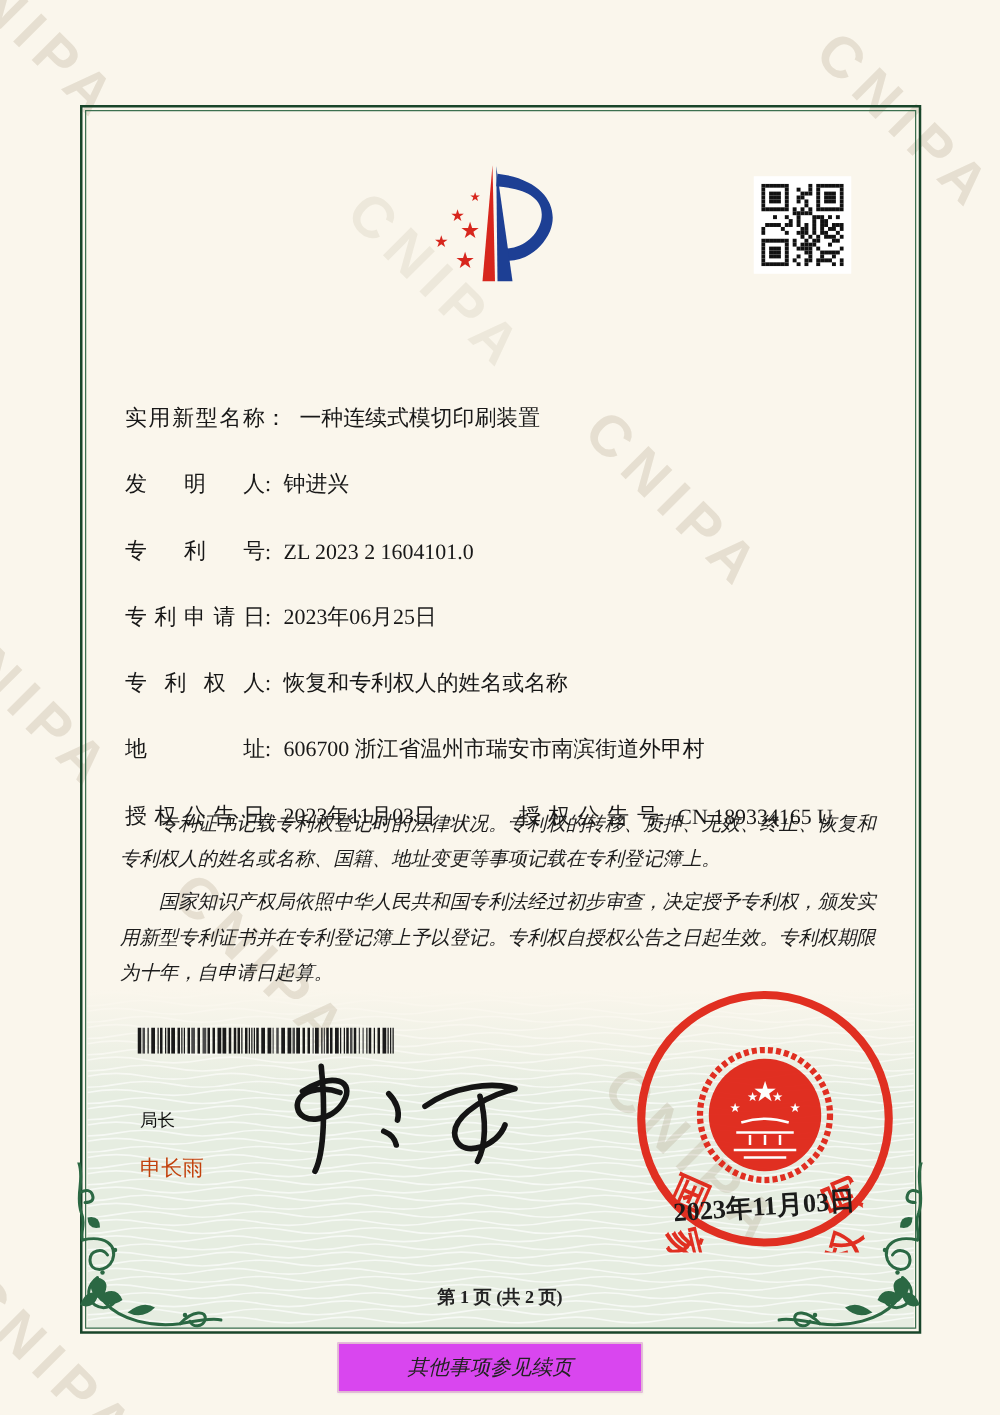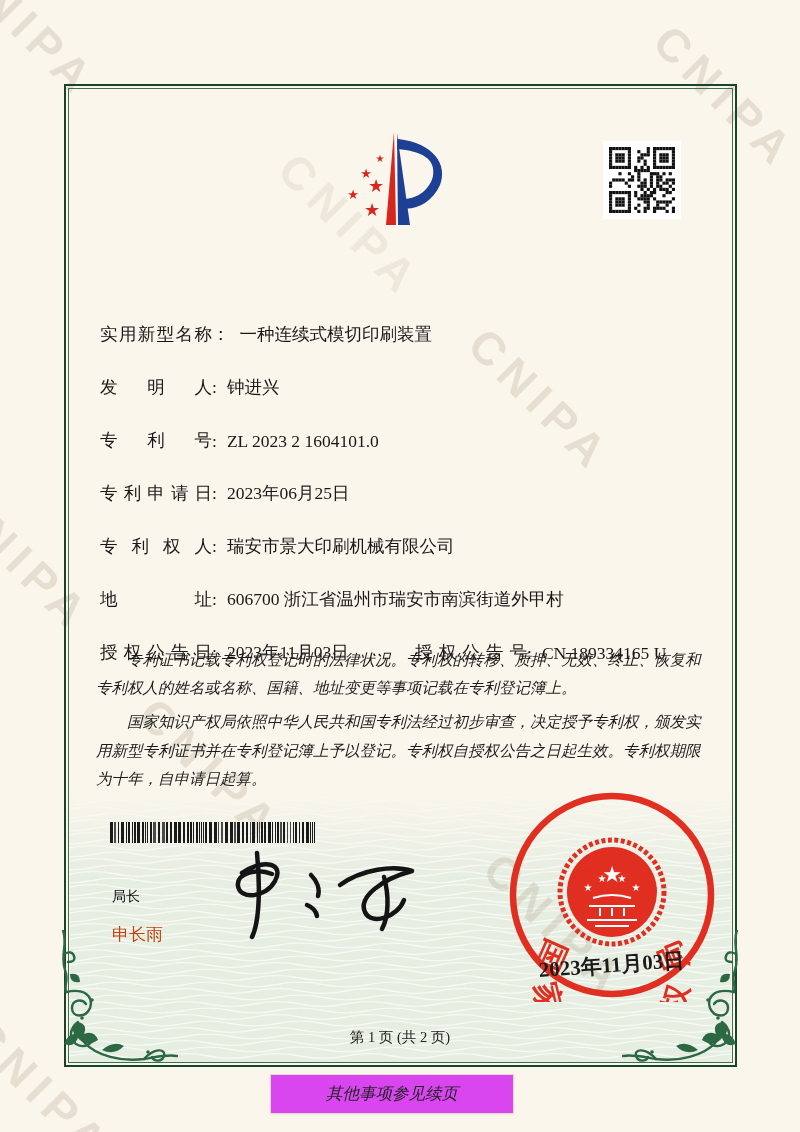--- a/index.html
+++ b/index.html
@@ -55,21 +55,21 @@
 
   
   .barcode{position:absolute;left:110px;top:822px;z-index:5;}
   .sig-title{position:absolute;left:112px;top:888px;z-index:5;
          font-family:"Liberation Sans","DejaVu Sans",sans-serif;font-size:14px;color:#111;}
   .sig-name{position:absolute;left:112px;top:923px;z-index:5;
          font-family:"Liberation Sans","DejaVu Sans",sans-serif;font-size:17px;color:#c2410c;}
   .signature{position:absolute;left:212px;top:843px;z-index:5;}
   .seal{position:absolute;left:505px;top:788px;z-index:6;opacity:.95;}
   .page-num{position:absolute;left:200px;top:1028px;width:400px;text-align:center;
-         font-size:14.5px;z-index:5;color:#222;}
+         font-size:14.5px;z-index:5;color:#222;font-weight:bold;}
 
   .cont-box{position:absolute;left:270px;top:1074px;width:242px;height:38px;z-index:5;
          background:#d946ef;border:1px solid #e2dcc9;box-shadow:0 1px 2px rgba(0,0,0,.05);
          text-align:center;line-height:38px;font-style:italic;font-size:16.5px;color:#222;}
 </style>
 </head>
 <body>
 
 <div class="page">
 
@@ -394,21 +394,21 @@
         <span>请</span>
         <span>日</span>
       </span><span class="colon">:</span><span>2023年06月25日</span>
   </div>
   <div class="row r4">
     <span class="jlabel">
         <span>专</span>
         <span>利</span>
         <span>权</span>
         <span>人</span>
-      </span><span class="colon">:</span><span>瑞安市景大印刷机械有限公司</span>
+      </span><span class="colon">:</span><span>恢复和专利权人的姓名或名称</span>
   </div>
   <div class="row r5">
     <span class="jlabel">
         <span>地</span>
         <span>址</span>
       </span><span class="colon">:</span><span>606700 浙江省温州市瑞安市南滨街道外甲村</span>
   </div>
   <div class="row r6">
     <span>
       <span class="jlabel">

